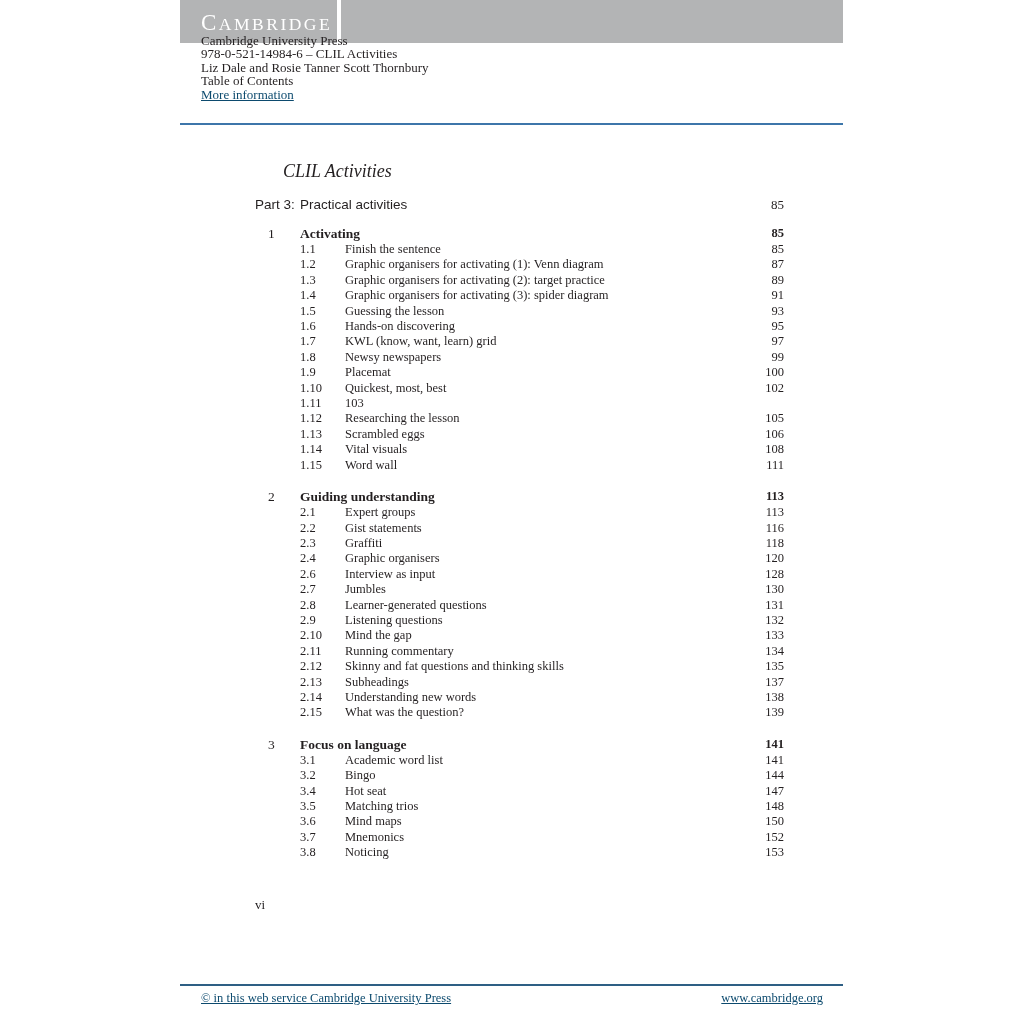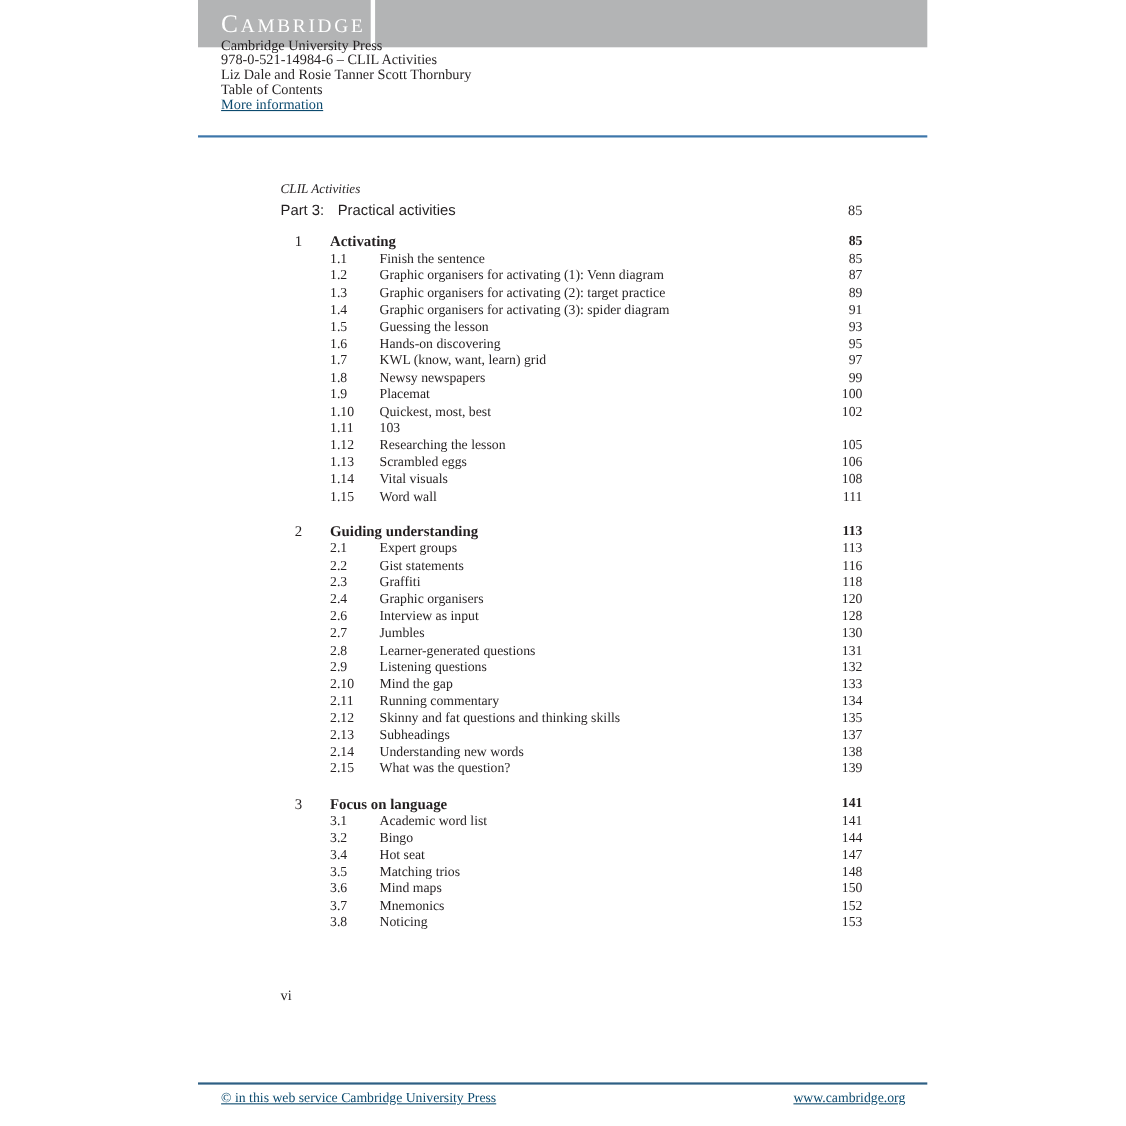--- a/index.html
+++ b/index.html
@@ -60,30 +60,30 @@
 
   
   .toc {
     position: absolute;
     left: 255px; top: 164px;
     width: 529px;
     font-size: 12.5px;
   }
   .book-title {
     font-style: italic;
-    font-size: 12px;
+    font-size: 18px;
     line-height: 15px;
+    margin-left: 28px;
   }
   .part-row {
     display: flex;
-    margin-top: 4px;
+    margin-top: 18px;
     font-family: "Liberation Sans", sans-serif;
     font-size: 13.5px;
     line-height: 16px;
-    gap: 7px;
   }
   .part-label { width: 45px; flex: none; }
   .part-title { flex: 1; }
   .part-page  {
     font-family: "Liberation Serif", serif;
     font-size: 13px;
     text-align: right;
   }
   .chapter { margin-top: 15px; }
   .chapter:first-child { margin-top: 12px; }

